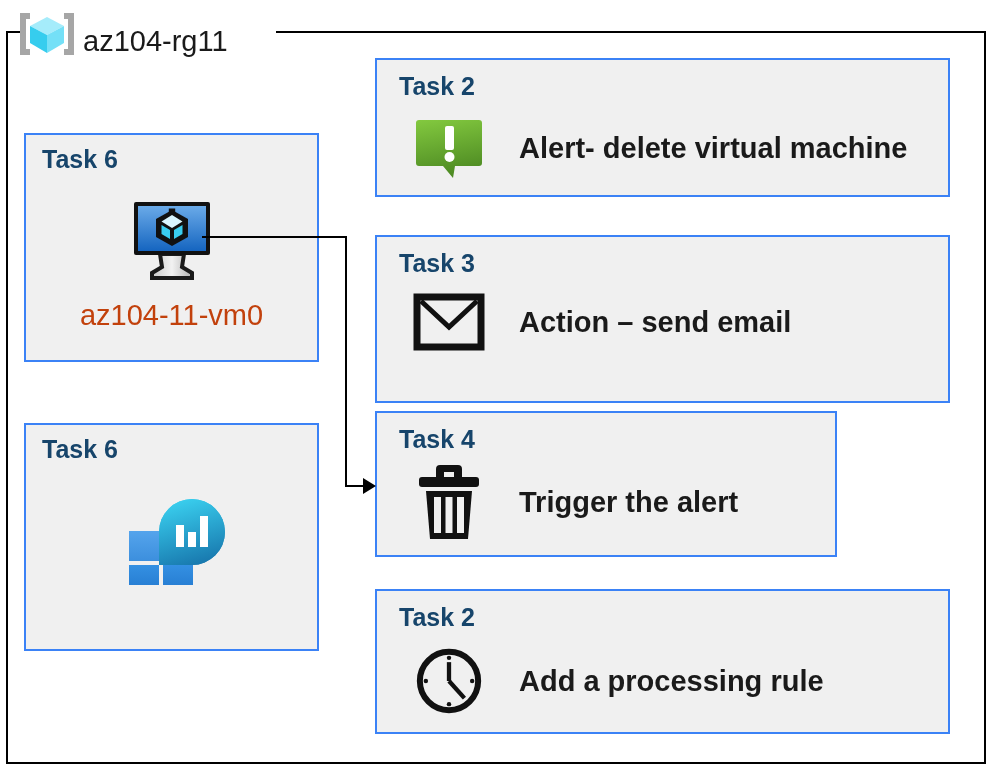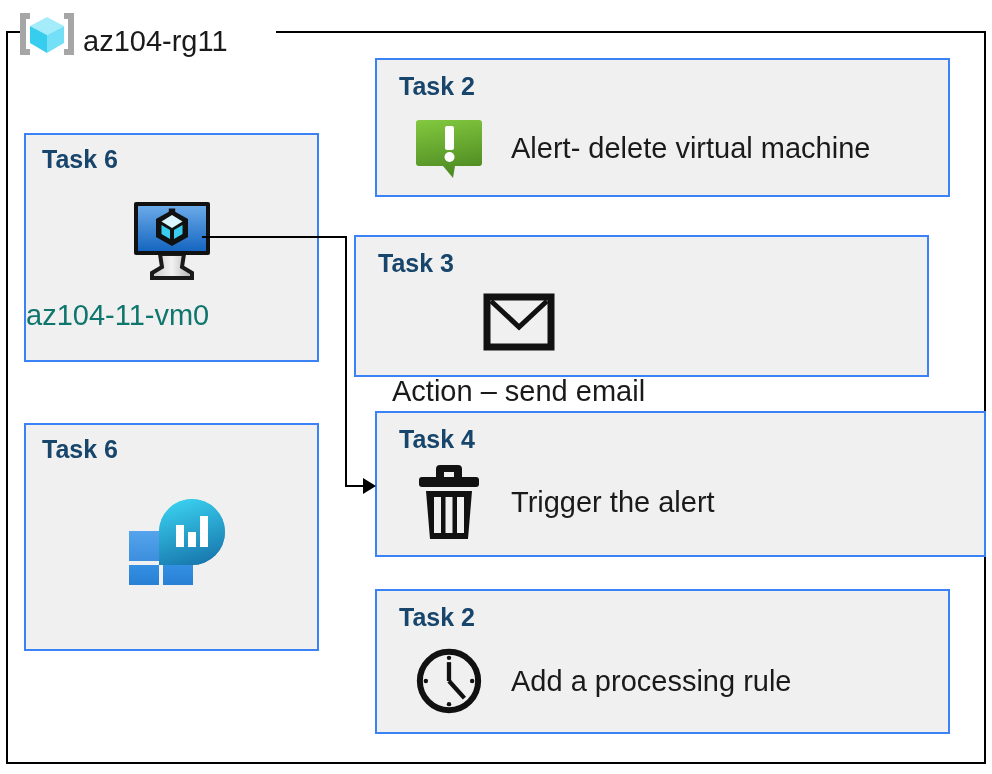--- a/index.html
+++ b/index.html
@@ -106,34 +106,35 @@
   .box-left .task-label { left: 16px; top: 12px; }
   .box-left .icon-wrap {
     position: absolute;
     left: 0; right: 0;
     display: flex;
     justify-content: center;
   }
   .box-left .caption {
     position: absolute;
     left: 0; right: 0;
-    text-align: left;
+    text-align: center;
     font-size: 29px;
-    color: #0f766e;
+    color: #c2410c;
     line-height: 1;
   }
 
   
   .box-right .task-label { left: 22px; top: 14px; }
   .box-right .row {
     position: absolute;
     left: 36px;
     display: flex;
     align-items: center;
-    gap: 26px;
+    gap: 34px;
+    font-weight: bold;
   }
   .box-right .icon-cell {
     width: 72px;
     display: flex;
     justify-content: center;
     align-items: center;
     flex: 0 0 auto;
   }
 
   
@@ -261,34 +262,34 @@
           </defs>
           <path d="M6 8 h60 a3 3 0 0 1 3 3 v40 a3 3 0 0 1 -3 3 h-24 l-2 12 l-10 -12 h-24 a3 3 0 0 1 -3 -3 v-40 a3 3 0 0 1 3 -3 Z" fill="url(#alertG)"></path>
           <rect x="32" y="14" width="9" height="24" rx="2" fill="#ffffff"></rect>
           <circle cx="36.5" cy="45" r="5" fill="#ffffff"></circle>
         </svg>
       </div>
       <div class="task-text">Alert- delete virtual machine</div>
     </div>
   </div>
 
-  <div class="task-box box-right" style="left:354px; top:235px; width:575px; height:142px;">
+  <div class="task-box box-right" style="left:375px; top:235px; width:575px; height:168px;">
     <div class="task-label">Task 3</div>
-    <div class="row" style="top:56px;flex-direction:column;">
+    <div class="row" style="top:56px;">
       <div class="icon-cell">
         <svg width="72" height="58" viewBox="0 0 72 58">
           <rect x="4" y="4" width="64" height="50" fill="none" stroke="#111" stroke-width="7"></rect>
           <path d="M8 8 L36 34 L64 8" fill="none" stroke="#111" stroke-width="5"></path>
         </svg>
       </div>
       <div class="task-text">Action – send email</div>
     </div>
   </div>
 
-  <div class="task-box box-right" style="left:375px; top:411px; width:611px; height:146px;">
+  <div class="task-box box-right" style="left:375px; top:411px; width:462px; height:146px;">
     <div class="task-label">Task 4</div>
     <div class="row" style="top:48px;">
       <div class="icon-cell">
         <svg width="72" height="82" viewBox="0 0 72 82">
 
           <path d="M27 4 h18 a4 4 0 0 1 4 4 v8 h-8 v-5 h-10 v5 h-8 v-8 a4 4 0 0 1 4 -4 Z" fill="#111"></path>
 
           <rect x="6" y="16" width="60" height="10" rx="3" fill="#111"></rect>
 
           <path d="M13 30 h46 l-4 48 h-38 Z" fill="#111"></path>

